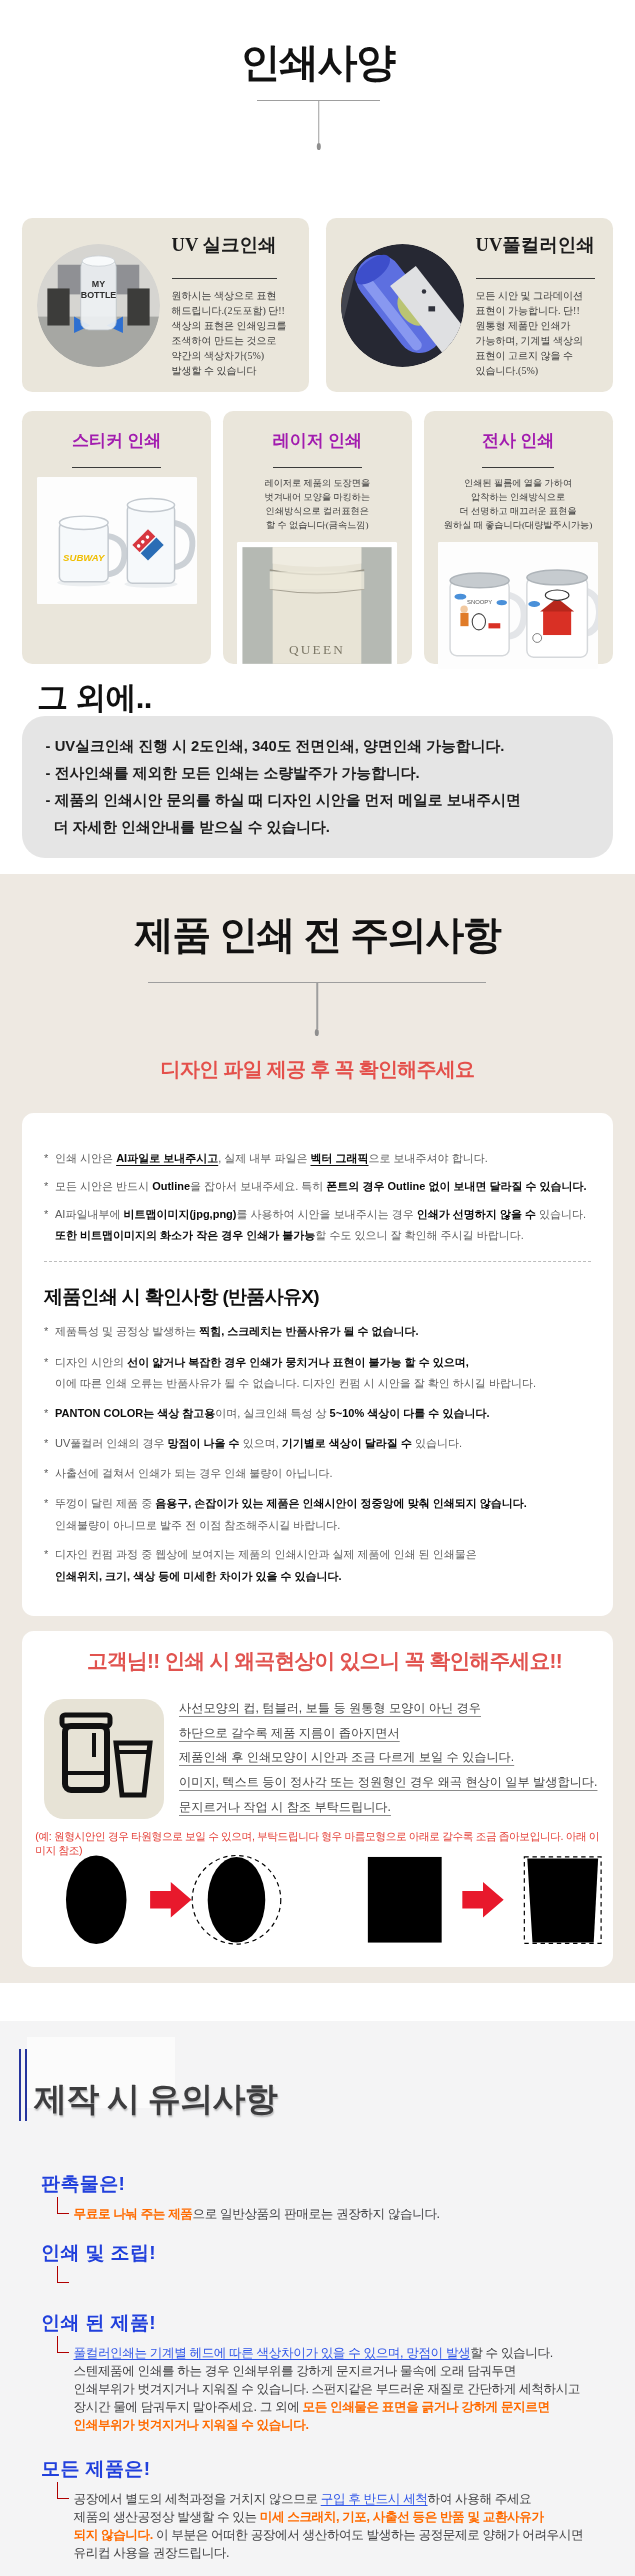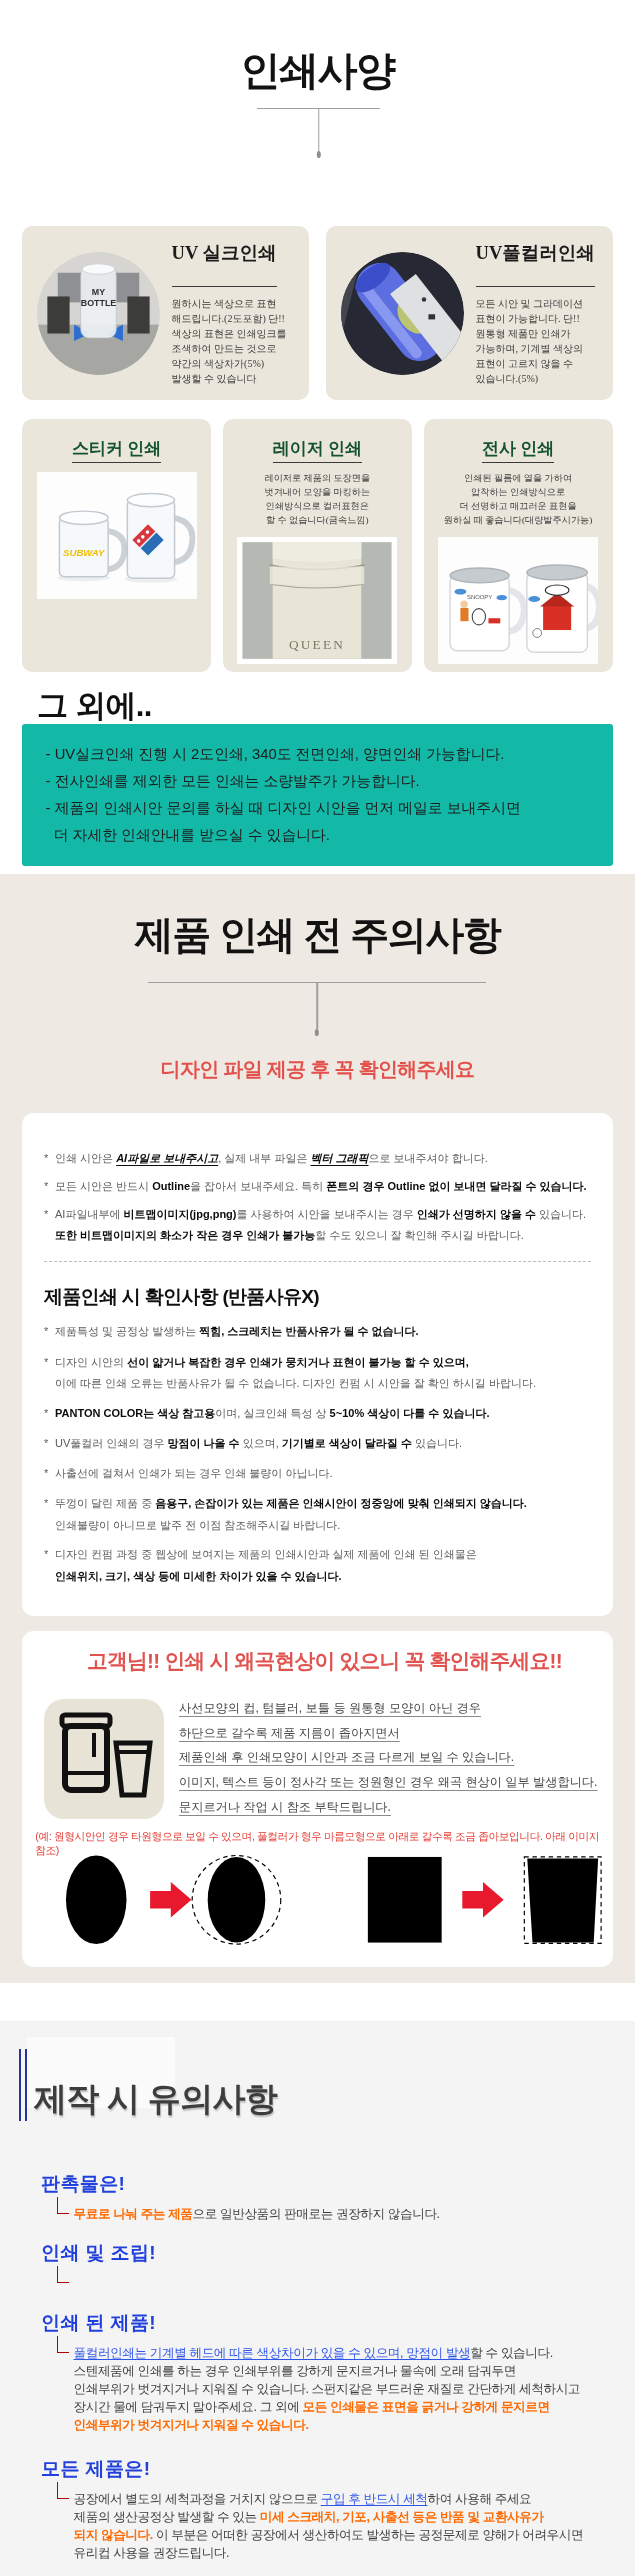--- a/index.html
+++ b/index.html
@@ -1,21 +1,21 @@
 <!DOCTYPE html>
 <html style="font-size:11.8px"><head>
 <meta charset="utf-8">
 <style>
   html,body{margin:0;padding:0;background:#fff;}
   body{font-family:"Liberation Sans","DejaVu Sans",sans-serif;color:#222;}
   #page{position:relative;width:635px;height:2576px;margin:0 auto;background:#fff;overflow:hidden;}
   .preline{white-space:pre-line;}
 
   
-  .sec-a{position:absolute;left:0;top:16px;width:635px;height:782px;background:#fff;}
+  .sec-a{position:absolute;left:0;top:8px;width:635px;height:782px;background:#fff;}
   .main-title{position:absolute;left:0;top:26.6px;width:635px;margin:0;text-align:center;
     font-size:40px;font-weight:800;letter-spacing:-1.5px;color:#121212;}
   .drop-divider{position:absolute;}
   .dd-h{position:absolute;left:0;top:0;width:100%;border-top:1.5px solid #9e9e9e;}
   .dd-v{position:absolute;left:50%;top:0;width:1.5px;background:#9e9e9e;transform:translateX(-50%);}
   .dd-dot{position:absolute;left:50%;width:4.4px;height:7.4px;border-radius:50%;background:#8f8f8f;transform:translateX(-50%);}
   .dd-a{left:257px;top:92px;width:123px;}
   .dd-a .dd-v{height:43px;} .dd-a .dd-dot{top:43px;}
 
   .row1{position:absolute;left:22px;top:210px;width:591px;display:flex;gap:17px;}
@@ -26,48 +26,48 @@
   .card-lg-body{flex:1;}
   .card-title-u{display:inline-block;font-family:"Liberation Serif","DejaVu Serif",serif;
     font-size:18.5px;font-weight:700;color:#1c1c1c;border-bottom:1.5px solid #3a3a3a;padding-bottom:21px;}
   .card-desc{margin-top:8.9px;font-family:"Liberation Serif","DejaVu Serif",serif;
     font-size:10px;line-height:1.5;color:#3b3b3b;}
 
   .row2{position:absolute;left:22px;top:403px;width:591px;display:flex;gap:11.8px;}
   .card-sm{width:189px;height:253px;background:#eae6db;border-radius:10.3px;box-sizing:border-box;
     text-align:center;padding-top:17.7px;}
   .sm-title{display:inline-block;font-family:"Liberation Serif","DejaVu Serif",serif;
-    font-size:17px;font-weight:700;color:#14532d;border-bottom:1.5px solid #3a3a3a;padding-bottom:2px;}
+    font-size:17px;font-weight:700;color:#a21caf;border-bottom:1.5px solid #3a3a3a;padding-bottom:15px;}
   .sm-desc{margin-top:9.6px;font-family:"Liberation Serif","DejaVu Serif",serif;
     font-size:9.2px;line-height:1.5;color:#3b3b3b;}
   .sm-photo{width:160px;height:127px;margin:9.6px auto 0;background:#fff;border-radius:1.5px;
     display:flex;align-items:center;justify-content:center;overflow:hidden;}
 
   .etc-title{position:absolute;left:37px;top:669px;font-size:31px;font-weight:900;
     letter-spacing:-0.7px;color:#101010;}
-  .etc-box{position:absolute;left:22px;right:22px;top:708px;background:#14b8a6;border-radius:3px;
-    box-sizing:border-box;padding:17px 23.6px 17.7px;font-size:14.8px;font-weight:400;color:#1d1d1d;line-height:1.82;}
+  .etc-box{position:absolute;left:22px;right:22px;top:708px;background:#e5e5e5;border-radius:23px;
+    box-sizing:border-box;padding:17px 23.6px 17.7px;font-size:14.8px;font-weight:700;color:#1d1d1d;line-height:1.82;}
   .etc-box .indent{padding-left:8.1px;}
 
   
   .sec-b{position:absolute;left:0;top:874px;width:635px;height:1109px;background:#eee9e2;}
   .secb-title{position:absolute;left:0;top:34px;width:635px;margin:0;text-align:center;
     font-size:39px;font-weight:800;letter-spacing:-1.5px;color:#121212;}
   .dd-b{left:148px;top:108px;width:338px;}
   .dd-b .dd-v{height:47px;} .dd-b .dd-dot{top:47px;}
   .red-sub{position:absolute;left:0;top:182px;width:635px;text-align:center;
     font-size:20px;font-weight:800;color:#e4504b;letter-spacing:-0.7px;}
 
   .white-box{position:absolute;left:22px;right:22px;background:#fff;border-radius:11.8px;box-sizing:border-box;}
   .box1{top:239px;height:503px;padding:26.6px 22px 0;}
   .box-h{font-size:19px;font-weight:800;color:#0f0f0f;letter-spacing:-0.7px;margin:0 0 14.8px;}
   .bl{position:relative;padding-left:11px;font-size:11px;color:#5c5c5c;line-height:1.4;}
   .bl .star{position:absolute;left:0;top:0;}
   .bl b{color:#0c0c0c;font-weight:800;}
-  .bl .bu{text-decoration:underline;text-underline-offset:3px;font-style:italic;}
+  .bl .bu{text-decoration:underline;text-underline-offset:3px;}
   .list1 .bl{margin-bottom:12.6px;}
   .list1 .cont{margin-left:11px;margin-top:-6.6px;margin-bottom:12.6px;font-size:11px;color:#5c5c5c;}
   .list1 .cont b{color:#0c0c0c;font-weight:800;}
   .dash-sep{border:0;border-top:1.5px dashed #bdbdbd;margin:17.7px 0 22px;}
   .list2 .bl{margin-bottom:14.8px;}
   .list2 .cont{margin-left:11px;margin-top:-8.9px;margin-bottom:14.8px;font-size:11px;color:#5c5c5c;}
   .list2 .cont b{color:#0c0c0c;font-weight:800;}
 
   .box2{top:757px;height:336px;}
   .dz-title{position:absolute;left:7px;top:16.2px;width:100%;text-align:center;
@@ -312,21 +312,21 @@
           <line x1="71" y1="53" x2="107" y2="53" stroke="#111" stroke-width="4"></line>
         </svg>
       </div>
       <div class="dz-lines">
         <span>사선모양의 컵, 텀블러, 보틀 등 원통형 모양이 아닌 경우</span>
         <span>하단으로 갈수록 제품 지름이 좁아지면서</span>
         <span>제품인쇄 후 인쇄모양이 시안과 조금 다르게 보일 수 있습니다.</span>
         <span>이미지, 텍스트 등이 정사각 또는 정원형인 경우 왜곡 현상이 일부 발생합니다.</span>
         <span>문지르거나 작업 시 참조 부탁드립니다.</span>
       </div>
-      <div class="dz-note">(예: 원형시안인 경우 타원형으로 보일 수 있으며, 풀컬러가 형우 마름모형으로 아래로 갈수록 조금 좁아보입니다. 아래 이미지 참조)</div>
+      <div class="dz-note">(예: 원형시안인 경우 타원형으로 보일 수 있으며, 부탁드립니다 형우 마름모형으로 아래로 갈수록 조금 좁아보입니다. 아래 이미지 참조)</div>
       <div class="dz-shapes">
         <svg width="570" height="93" viewBox="0 0 772 126">
           <ellipse cx="72" cy="62" rx="41" ry="60" fill="#000"></ellipse>
           <polygon points="145,50 173,50 173,38 201,62 173,86 173,74 145,74" fill="#e8192c"></polygon>
           <circle cx="262" cy="62" r="60" fill="none" stroke="#000" stroke-width="1.6" stroke-dasharray="6 5"></circle>
           <ellipse cx="262" cy="62" rx="39" ry="58" fill="#000"></ellipse>
           <rect x="440" y="4" width="100" height="116" fill="#000"></rect>
           <polygon points="568,50 596,50 596,38 624,62 596,86 596,74 568,74" fill="#e8192c"></polygon>
           <rect x="652" y="4" width="104" height="117" fill="none" stroke="#000" stroke-width="1.6" stroke-dasharray="6 5"></rect>
           <polygon points="656,6 752,6 746,120 663,120" fill="#000"></polygon>

